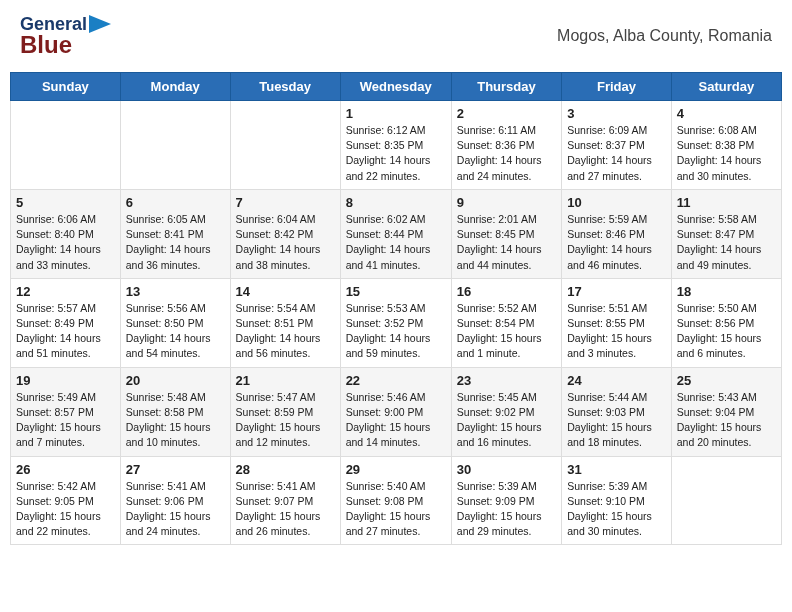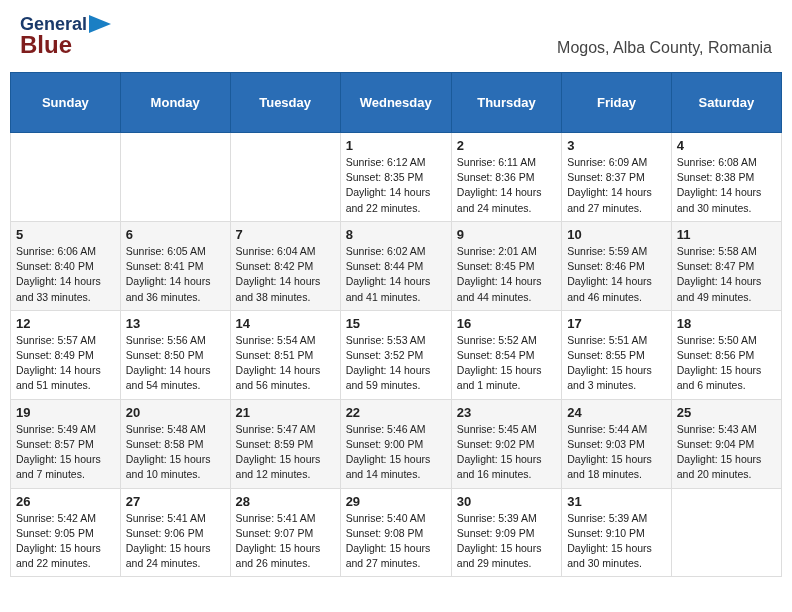--- a/index.html
+++ b/index.html
@@ -6,21 +6,21 @@
     body {
       font-family: Arial, sans-serif;
       background: #fff;
       width: 792px;
       min-height: 612px;
       padding: 10px;
     }
     .header-area {
       display: flex;
       justify-content: space-between;
-      align-items: flex-end;
+      align-items: center;
       margin-bottom: 10px;
       padding: 5px 10px;
     }
     .logo {
       display: flex;
       flex-direction: column;
       align-items: flex-start;
     }
     .logo-general {
       font-size: 18px;
@@ -48,21 +48,21 @@
     }
     .calendar {
       width: 100%;
       border-collapse: collapse;
       border: 1px solid #ccc;
     }
     .calendar th {
       background-color: #2a6db5;
       color: #fff;
       text-align: center;
-      padding: 22px 4px;
+      padding: 6px 4px;
       font-size: 13px;
       border: 1px solid #1a5a9a;
     }
     .calendar td {
       vertical-align: top;
       padding: 5px;
       border: 1px solid #ddd;
       font-size: 10.5px;
       color: #222;
       width: 113px;

